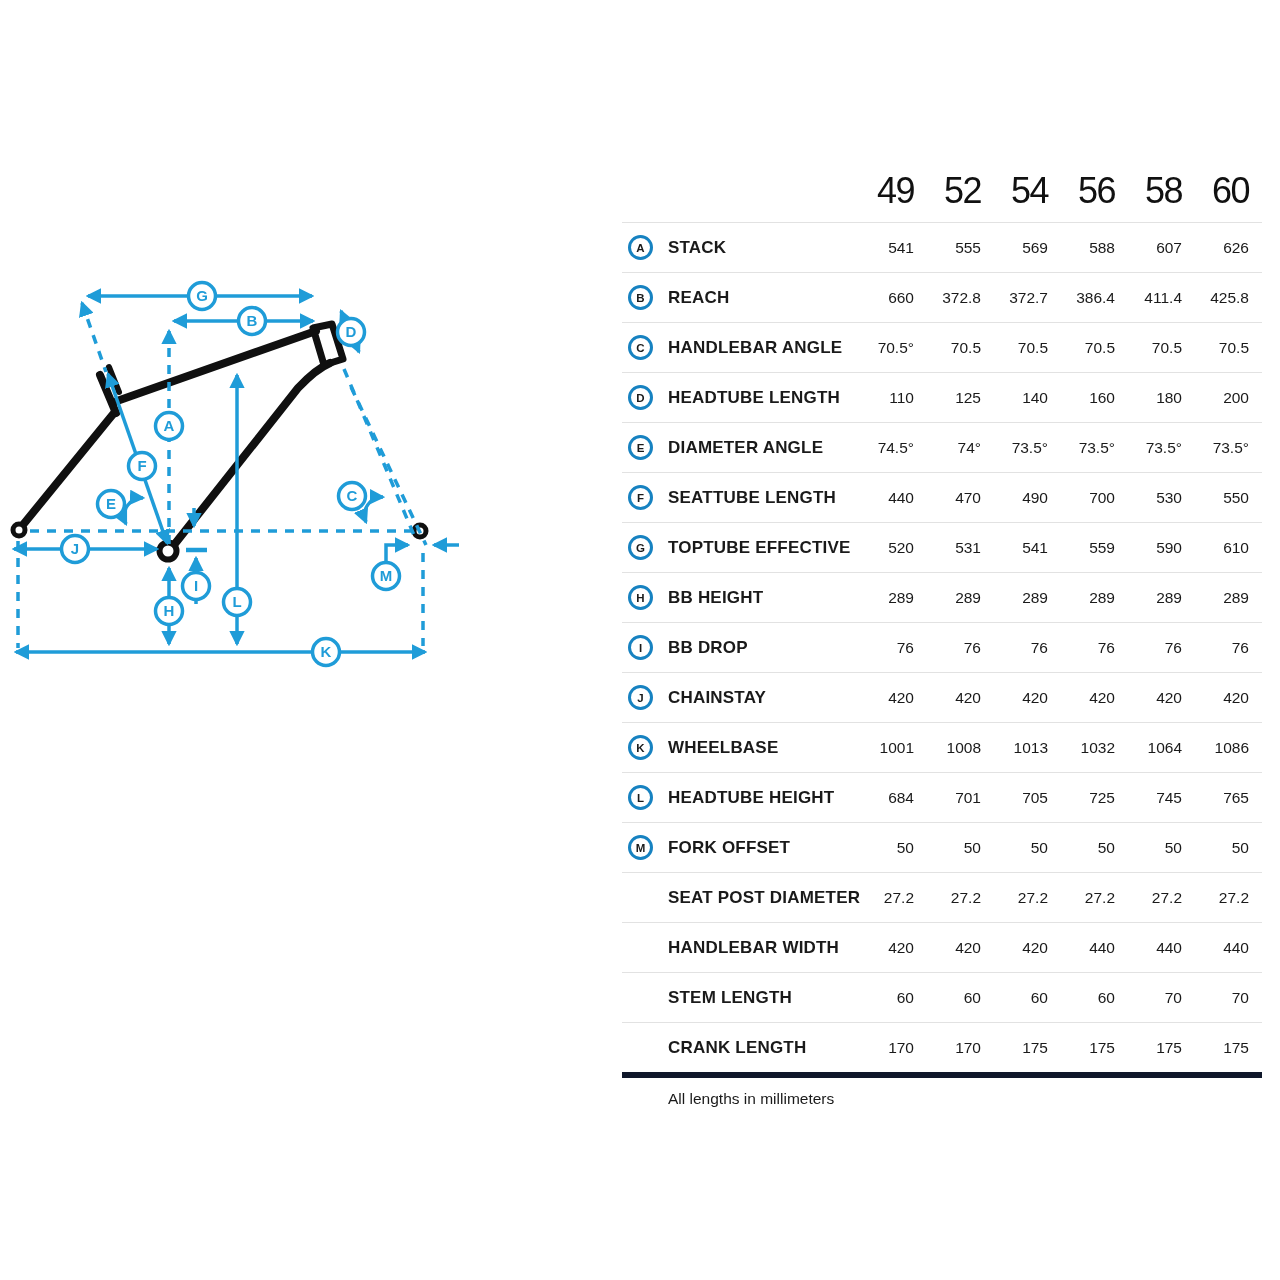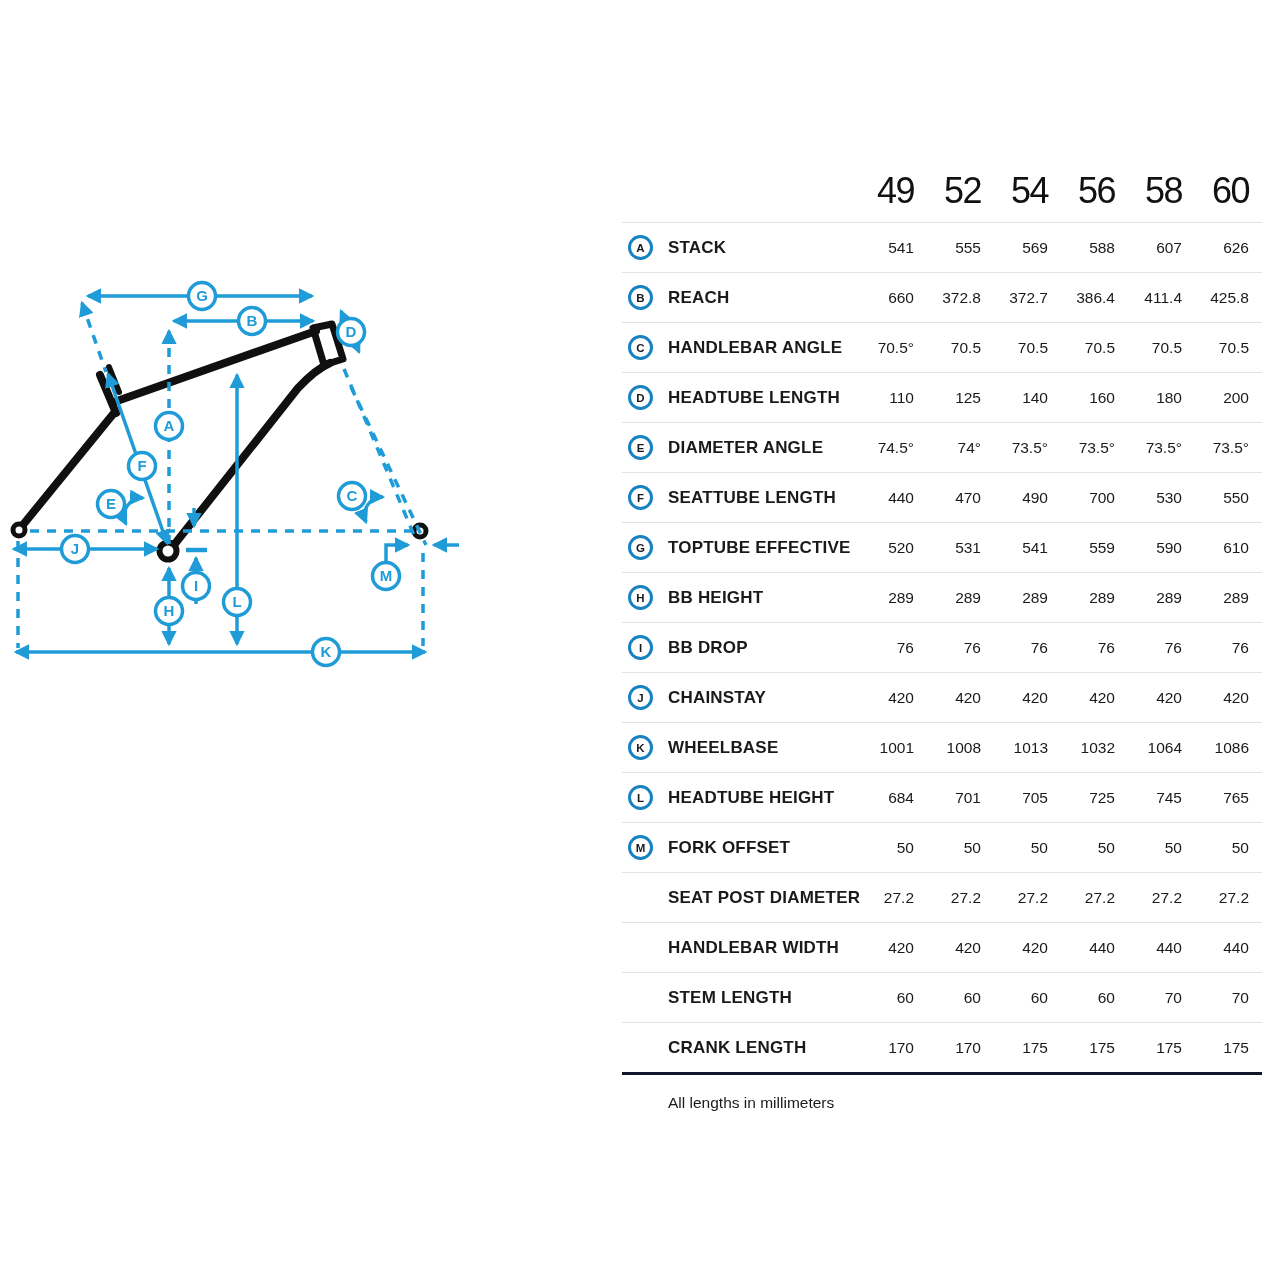--- a/index.html
+++ b/index.html
@@ -11,28 +11,28 @@
   .blu{stroke:#1f9cd8;fill:none;stroke-linecap:butt;}
   .dash{stroke-dasharray:9 8;}
   .node{fill:#ffffff;stroke:#101010;}
   .svgbadge circle{fill:#ffffff;stroke:#1f9cd8;stroke-width:3.5px;}
   .svgbadge text{fill:#1f9cd8;font:bold 15px "Liberation Sans",sans-serif;text-anchor:middle;}
 
   
   .geo-table{position:absolute;left:622px;top:160px;width:640px;color:#1a1a1a;}
   .trow{display:grid;grid-template-columns:46px 192px repeat(6,1fr);align-items:center;height:49px;border-top:1px solid #e2e2e2;}
   .trow.thead{border-top:none;height:62px;align-items:end;padding-bottom:10px;box-sizing:border-box;}
-  .trow.last{border-bottom:3px solid #0f172a;}
+  .trow.last{border-bottom:6px solid #0f172a;}
   .c-icon{display:flex;justify-content:flex-start;padding-left:6px;}
   .badge{width:19px;height:19px;border:3px solid #1682c1;border-radius:50%;display:flex;align-items:center;justify-content:center;
          font-size:11.5px;font-weight:bold;color:#1a1a1a;background:#fff;}
   .c-label{font-size:17px;font-weight:bold;letter-spacing:.2px;white-space:nowrap;}
   .c-val{text-align:right;padding-right:13px;font-size:15.5px;}
   .size-h{font-size:36px;font-weight:normal;letter-spacing:-1.5px;color:#111;}
-  .footnote{margin-top:19px;padding-left:46px;font-size:15.5px;color:#1a1a1a;}
+  .footnote{margin-top:12px;padding-left:46px;font-size:15.5px;color:#1a1a1a;}
 </style>
 </head>
 <body>
 
 <svg class="diagram-svg" viewBox="0 0 520 720">
   <defs>
     <marker id="ah" viewBox="0 0 10 10" refX="8.5" refY="5" markerWidth="4.4" markerHeight="4.4" orient="auto-start-reverse">
       <path d="M0,0 L10,5 L0,10 z" fill="#1f9cd8"></path>
     </marker>
   </defs>

